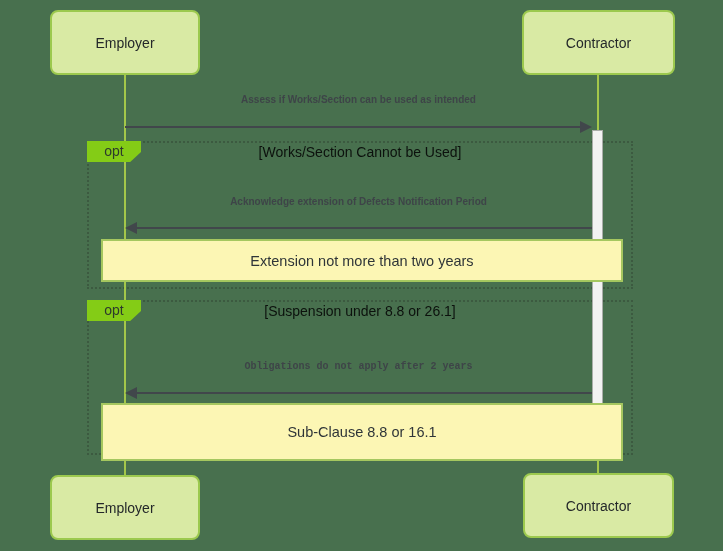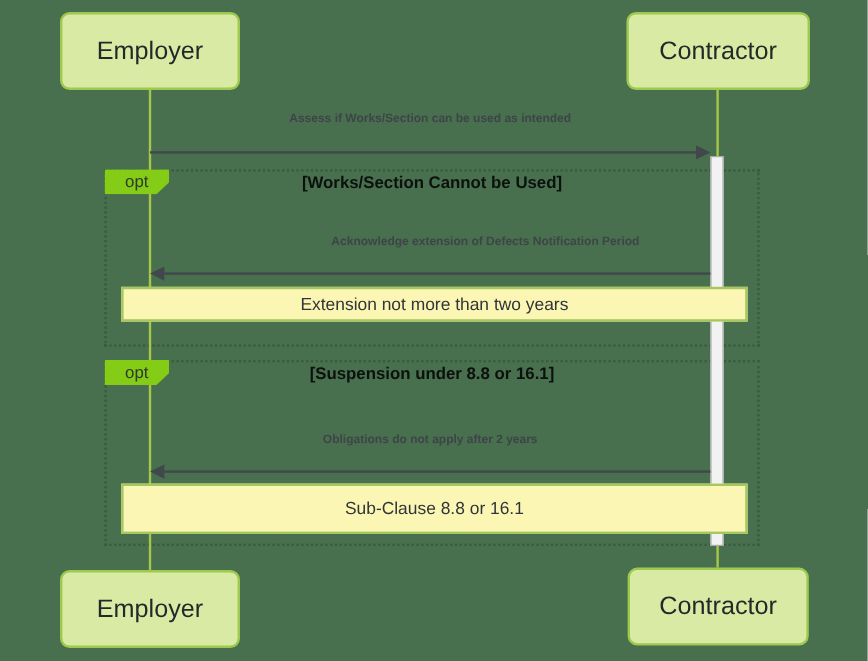--- a/index.html
+++ b/index.html
@@ -2,35 +2,35 @@
 <html><head>
 <meta charset="utf-8">
 <style>
   html,body{margin:0;padding:0;}
   body{font-family:"Liberation Sans","DejaVu Sans",sans-serif;}
   .stage{position:relative;width:723px;height:551px;background:#48704E;overflow:hidden;}
 
   .participant{
     position:absolute;display:flex;align-items:center;justify-content:center;
     background:#D9EAA4;border:2px solid #9CC94E;border-radius:8px;
-    color:#24282a;font-size:21px;box-sizing:border-box;text-align:center;
+    color:#24282a;font-size:14px;box-sizing:border-box;text-align:center;
   }
   .lifeline{position:absolute;width:2px;background:#A4C74A;}
   .activation{position:absolute;background:#F2F2F2;border:1px solid #A9ADA9;box-sizing:border-box;}
 
   .fragment{position:absolute;border:2px dotted #3C5A40;box-sizing:border-box;}
   .fragment-tab{
     position:absolute;display:flex;align-items:center;justify-content:center;
     background:#84cc16;color:#2d3a2c;font-size:14px;padding-bottom:2px;
     clip-path:polygon(0 0,100% 0,100% 52%,80% 100%,0 100%);
     box-sizing:border-box;
   }
   .fragment-guard{
     position:absolute;text-align:center;color:#0c110d;
-    font-size:14px;font-weight:bold;
+    font-size:14px;font-weight:normal;
   }
 
   .msg-label{
     position:absolute;text-align:center;color:#3E4448;
     font-size:10px;font-weight:bold;
   }
   .msg-line{position:absolute;height:2px;background:#41474B;}
   .arrowhead{position:absolute;width:0;height:0;}
   .arrowhead.right{border-top:6px solid transparent;border-bottom:6px solid transparent;border-left:12px solid #41474B;}
   .arrowhead.left{border-top:6px solid transparent;border-bottom:6px solid transparent;border-right:12px solid #41474B;}
@@ -54,36 +54,36 @@
 
   <div class="activation" style="left:592px;top:130px;width:11px;height:325px;"></div>
 
   <div class="msg-label" style="left:125px;top:94px;width:467px;">Assess if Works/Section can be used as intended</div>
   <div class="msg-line" style="left:125px;top:126px;width:457px;"></div>
   <div class="arrowhead right" style="left:580px;top:121px;"></div>
 
   <div class="fragment-tab" style="left:87px;top:141px;width:54px;height:21px;">opt</div>
   <div class="fragment-guard" style="left:87px;top:144px;width:546px;">[Works/Section Cannot be Used]</div>
 
-  <div class="msg-label" style="left:125px;top:196px;width:467px;padding-left:46px;">Acknowledge extension of Defects Notification Period</div>
+  <div class="msg-label" style="left:125px;top:196px;width:467px;">Acknowledge extension of Defects Notification Period</div>
   <div class="msg-line" style="left:137px;top:227px;width:455px;"></div>
   <div class="arrowhead left" style="left:125px;top:222px;"></div>
 
-  <div class="note" style="left:101px;top:239px;width:522px;height:29px;">
+  <div class="note" style="left:101px;top:239px;width:522px;height:43px;">
     <span>Extension not more than two years</span>
   </div>
 
   <div class="fragment-tab" style="left:87px;top:300px;width:54px;height:21px;">opt</div>
-  <div class="fragment-guard" style="left:87px;top:303px;width:546px;">[Suspension under 8.8 or 16.1]</div>
+  <div class="fragment-guard" style="left:87px;top:303px;width:546px;">[Suspension under 8.8 or 26.1]</div>
 
-  <div class="msg-label" style="left:125px;top:361px;width:467px;">Obligations do not apply after 2 years</div>
+  <div class="msg-label" style="left:125px;top:361px;width:467px;font-family:Liberation Mono, monospace;">Obligations do not apply after 2 years</div>
   <div class="msg-line" style="left:137px;top:392px;width:455px;"></div>
   <div class="arrowhead left" style="left:125px;top:387px;"></div>
 
-  <div class="note" style="left:101px;top:403px;width:522px;height:42px;">
+  <div class="note" style="left:101px;top:403px;width:522px;height:58px;">
     <span>Sub-Clause 8.8 or 16.1</span>
   </div>
 
   <div class="participant" style="left:50px;top:10px;width:150px;height:65px;">
     <span>Employer</span>
   </div>
   <div class="participant" style="left:522px;top:10px;width:153px;height:65px;">
     <span>Contractor</span>
   </div>
   <div class="participant" style="left:50px;top:475px;width:150px;height:65px;">

